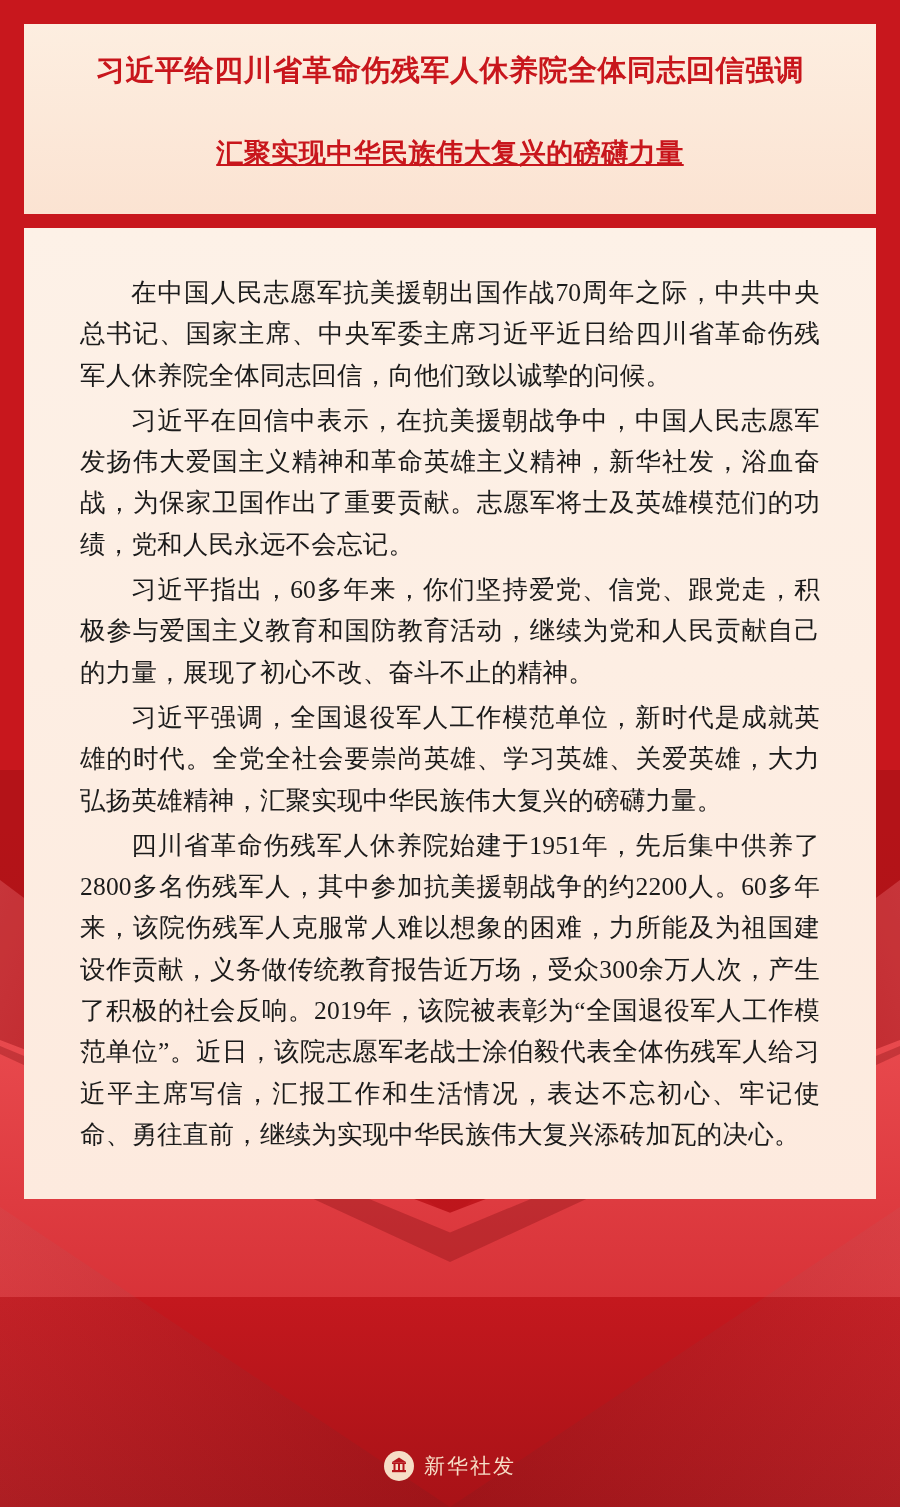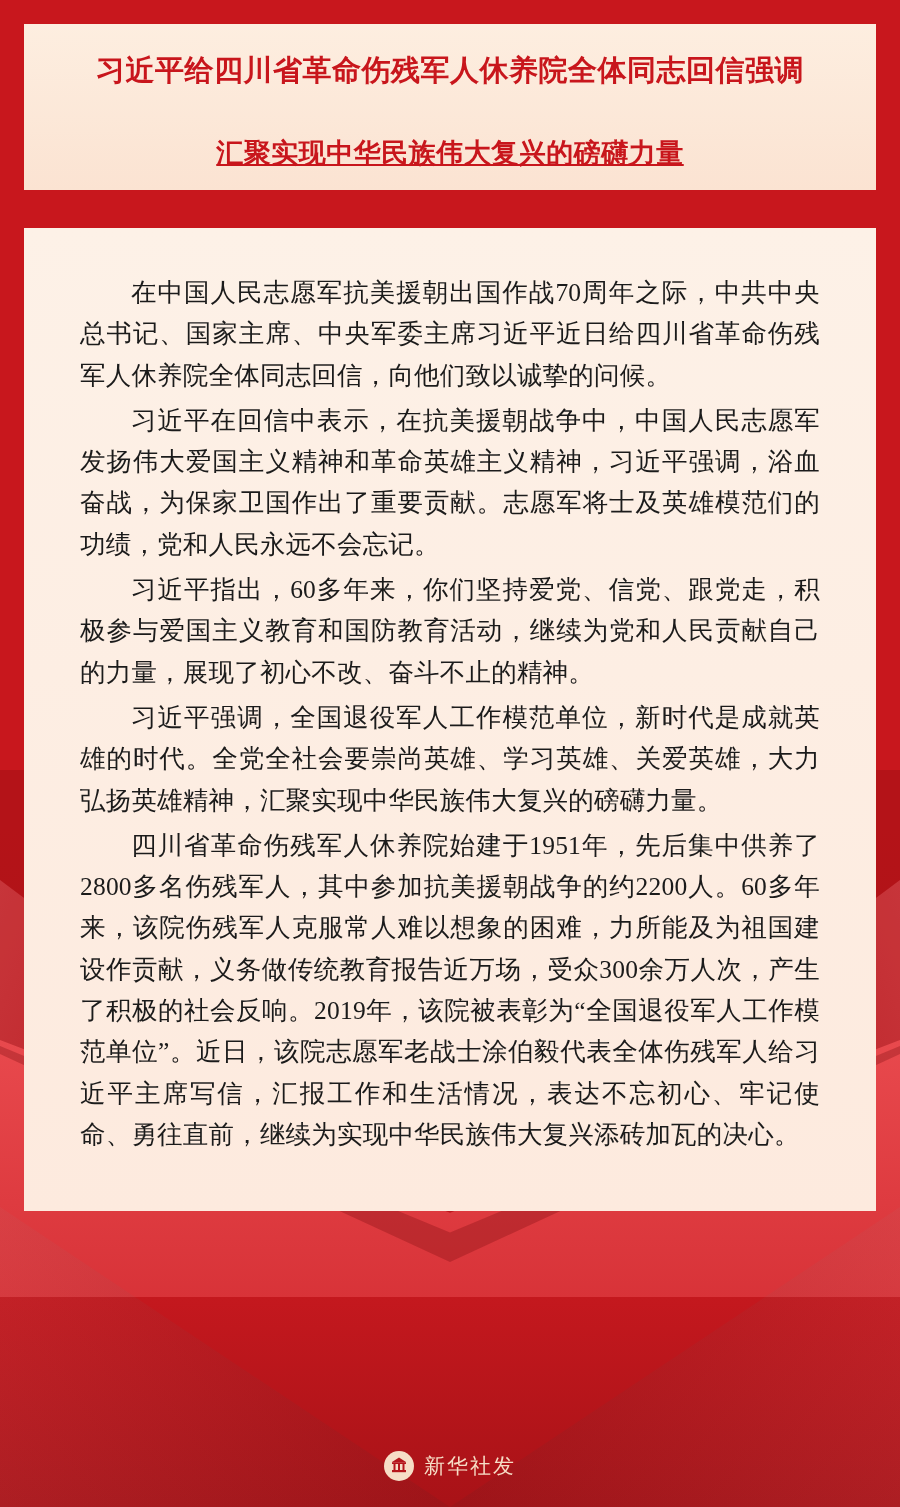--- a/index.html
+++ b/index.html
@@ -88,21 +88,21 @@
     right: 0; top: 770px;
     width: 60px; height: 500px;
     background: rgba(90,5,8,0.18);
   }
 
   
   .header {
     position: absolute;
     left: 24px; top: 24px;
     width: 852px;
-    padding: 26px 30px 16px 30px;
+    padding: 26px 30px 40px 30px;
     box-sizing: border-box;
     background: linear-gradient(180deg, #fdeee0 0%, #fbe3d2 100%);
     text-align: center;
     z-index: 5;
   }
   .header h1 {
     margin: 0;
     font-family: "Liberation Sans", "DejaVu Sans", sans-serif;
     font-weight: bold;
     color: #c8161c;
@@ -113,21 +113,21 @@
   .header .line2 { font-size: 27px; }
   .header .line3 { font-size: 27px; text-decoration: underline; }
 
   
   .card {
     position: absolute;
     left: 24px; top: 228px;
     width: 852px;
     min-height: 960px;
     box-sizing: border-box;
-    padding: 44px 56px 52px 56px;
+    padding: 44px 56px 40px 56px;
     background: linear-gradient(180deg, #fdf1e7 0%, #fdeee3 45%, #fdeade 100%);
     z-index: 4;
   }
   .card p {
     margin: 0 0 4px 0;
     text-indent: 2em;
     font-family: "Liberation Serif", "DejaVu Serif", serif;
     font-size: 25.5px;
     line-height: 1.62;
     color: #1b1b1b;
@@ -182,21 +182,21 @@
   <div class="header">
     <h1>
       <span class="line1">习近平给四川省革命伤残军人休养院全体同志回信强调</span><br>
       <br>
       <span class="line3">汇聚实现中华民族伟大复兴的磅礴力量</span>
     </h1>
   </div>
 
   <div class="card">
     <p>在中国人民志愿军抗美援朝出国作战70周年之际，中共中央总书记、国家主席、中央军委主席习近平近日给四川省革命伤残军人休养院全体同志回信，向他们致以诚挚的问候。</p>
-    <p>习近平在回信中表示，在抗美援朝战争中，中国人民志愿军发扬伟大爱国主义精神和革命英雄主义精神，习近平强调，浴血奋战，为保家卫国作出了重要贡献。志愿军将士及英雄模范们的功绩，党和人民永远不会忘记。</p>
+    <p>习近平在回信中表示，在抗美援朝战争中，中国人民志愿军发扬伟大爱国主义精神和革命英雄主义精神，新华社发，浴血奋战，为保家卫国作出了重要贡献。志愿军将士及英雄模范们的功绩，党和人民永远不会忘记。</p>
     <p>习近平指出，60多年来，你们坚持爱党、信党、跟党走，积极参与爱国主义教育和国防教育活动，继续为党和人民贡献自己的力量，展现了初心不改、奋斗不止的精神。</p>
     <p>习近平强调，全国退役军人工作模范单位，新时代是成就英雄的时代。全党全社会要崇尚英雄、学习英雄、关爱英雄，大力弘扬英雄精神，汇聚实现中华民族伟大复兴的磅礴力量。</p>
     <p>四川省革命伤残军人休养院始建于1951年，先后集中供养了2800多名伤残军人，其中参加抗美援朝战争的约2200人。60多年来，该院伤残军人克服常人难以想象的困难，力所能及为祖国建设作贡献，义务做传统教育报告近万场，受众300余万人次，产生了积极的社会反响。2019年，该院被表彰为“全国退役军人工作模范单位”。近日，该院志愿军老战士涂伯毅代表全体伤残军人给习近平主席写信，汇报工作和生活情况，表达不忘初心、牢记使命、勇往直前，继续为实现中华民族伟大复兴添砖加瓦的决心。</p>
   </div>
 
   <div class="footer">
     <span class="footer-badge">
       <svg width="22" height="22" viewBox="0 0 22 22" aria-hidden="true">
         <circle cx="11" cy="11" r="10.5" fill="#f6ddc6"></circle>
         <rect x="4" y="15" width="14" height="2.2" fill="#b5151b"></rect>

